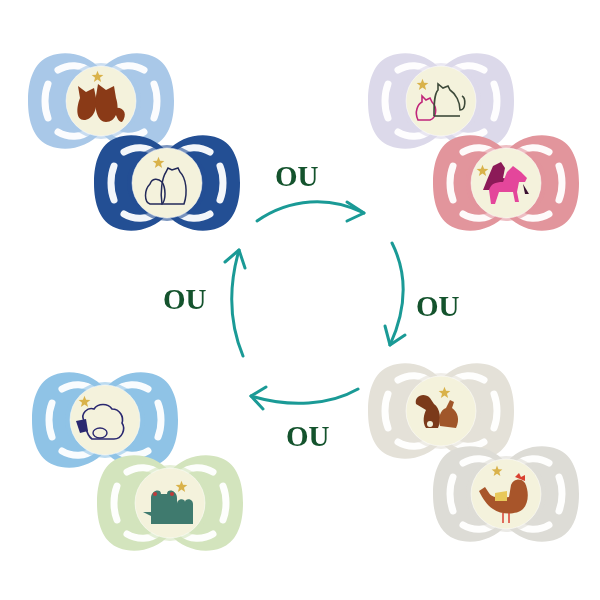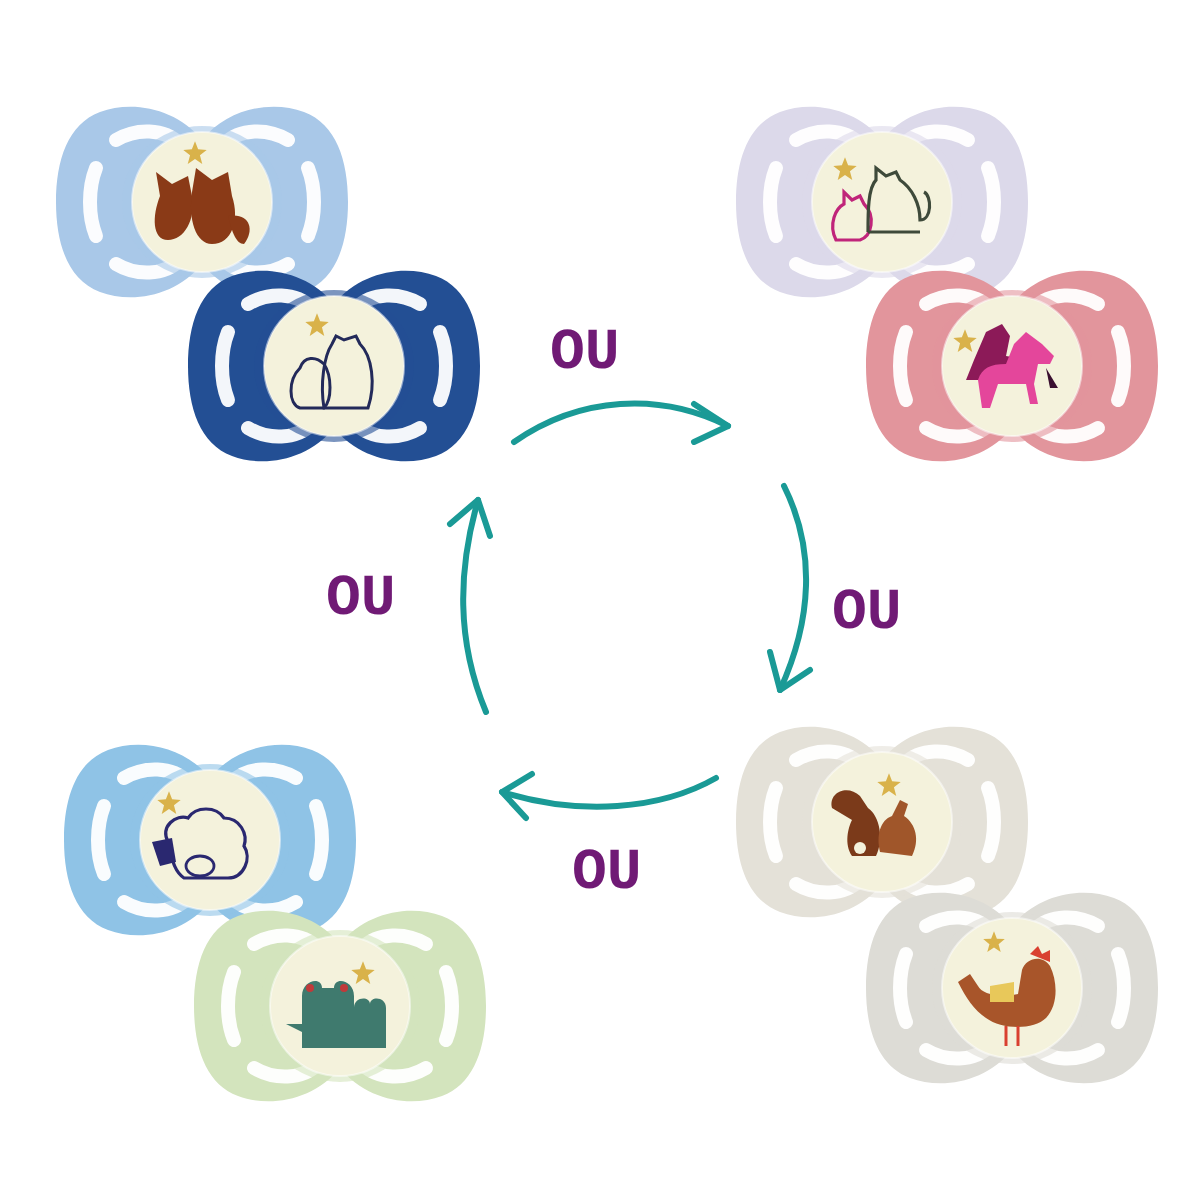--- a/index.html
+++ b/index.html
@@ -1,18 +1,18 @@
 <!DOCTYPE html>
 <html><head>
   <meta charset="utf-8">
   <style>
     html, body { margin: 0; padding: 0; background: #ffffff; }
     body { width: 600px; height: 600px; position: relative; overflow: hidden; font-family: "DejaVu Sans", sans-serif; }
     .canvas { position: absolute; left: 0; top: 0; width: 600px; height: 600px; }
-    .ou { position: absolute; font-family: Liberation Mono, monospace; font-weight: bold; font-size: 29px; letter-spacing: 0px; color: #701a75; line-height: 1; }
+    .ou { position: absolute; font-family: Liberation Serif, serif; font-weight: bold; font-size: 29px; letter-spacing: 0px; color: #14532d; line-height: 1; }
     .pacifier { position: absolute; width: 146px; height: 102px; }
     .pacifier svg { width: 100%; height: 100%; display: block; overflow: visible; }
   </style>
 </head>
 <body>
 
 <svg width="0" height="0" style="position:absolute">
   <defs>
 
     <symbol id="shield" viewBox="0 0 146 102">

